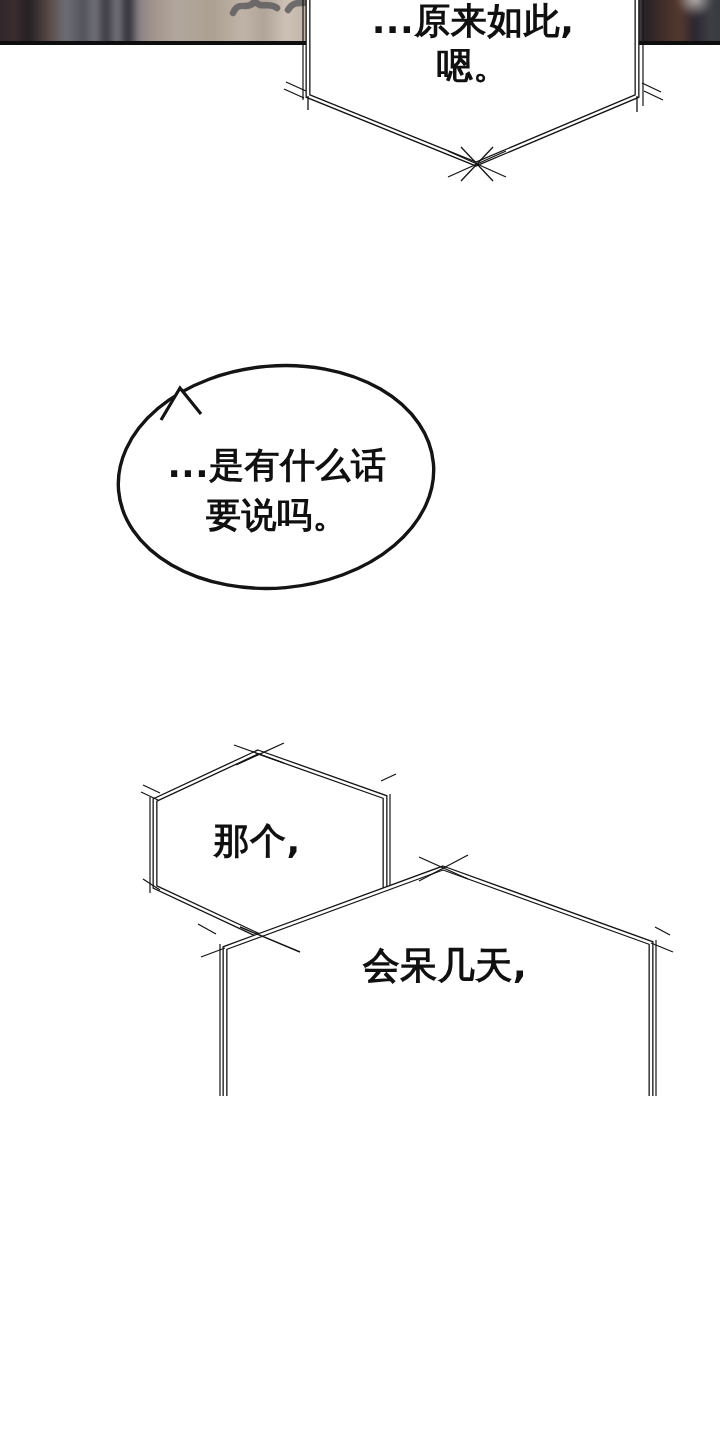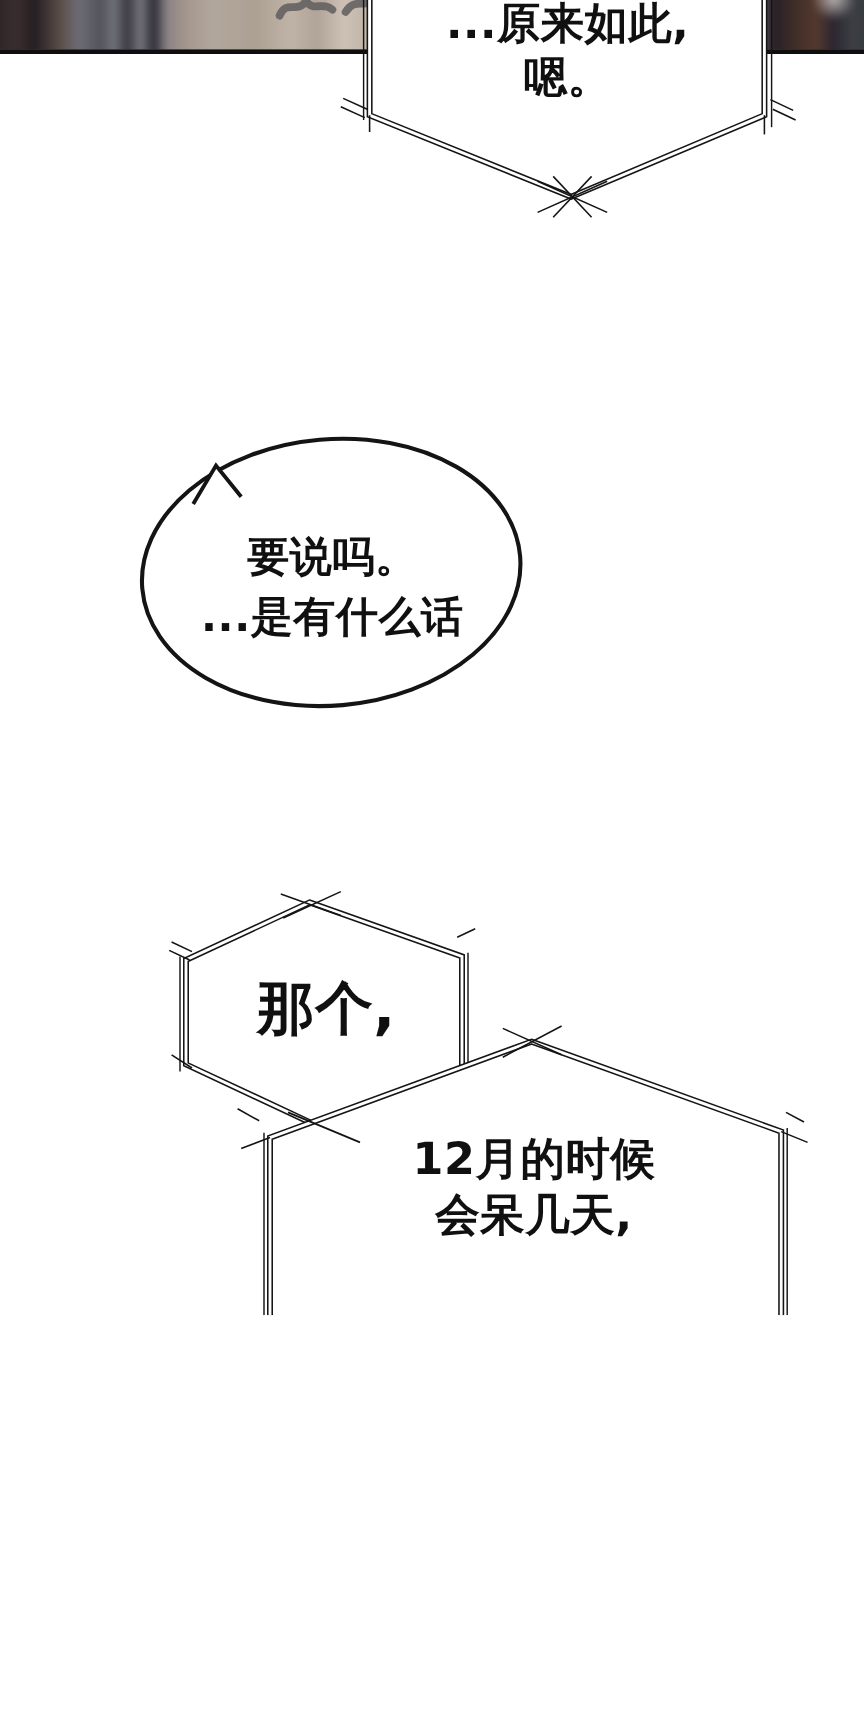--- a/index.html
+++ b/index.html
@@ -31,21 +31,21 @@
   }
   .sfx{position:absolute;left:228px;top:-3px;filter:blur(.4px);}
   
   .bubble-svg{position:absolute;left:0;top:0;z-index:2;}
   .bubble-text{
     position:absolute;z-index:3;text-align:center;color:#101010;
     font-weight:700;letter-spacing:.5px;white-space:nowrap;
   }
   .t1{left:308px;top:-2px;width:330px;font-size:36px;line-height:45px;}
   .t2{left:116px;top:440px;width:322px;font-size:35px;line-height:50px;}
-  .t3{left:166px;top:818px;width:212px;font-size:48px;line-height:46px;text-align:center;}
+  .t3{left:151px;top:818px;width:212px;font-size:36px;line-height:46px;text-align:center;}
   .t4{left:225px;top:942px;width:440px;font-size:37px;line-height:47px;}
   
   .panel-bottom{
     position:absolute;left:0;top:1227px;width:720px;height:213px;
     border-top:4px solid #0f0f0f;box-sizing:border-box;overflow:hidden;z-index:1;
     background:linear-gradient(100deg,#f2f0f3 0%,#e9e7ea 55%,#dcdadf 100%);
   }
 </style>
 </head>
 <body>
@@ -128,28 +128,27 @@
 
       <line x1="240" y1="927" x2="300" y2="952" stroke="#141414" stroke-width="1.4"></line>
     </g>
   </svg>
 
   <div class="bubble-text t1">
     <div>...原来如此,</div>
     <div>嗯。</div>
   </div>
   <div class="bubble-text t2">
+    <div>...是有什么话</div>
     <div>要说吗。</div>
-    <div>...是有什么话</div>
   </div>
   <div class="bubble-text t3">
     <div>那个,</div>
   </div>
   <div class="bubble-text t4">
-    <div>12月的时候</div>
     <div>会呆几天,</div>
   </div>
 
   <div class="panel-bottom">
     <svg width="720" height="209" viewBox="0 0 720 209">
       <defs>
         <radialGradient id="navyG" cx="58%" cy="8%" r="100%">
           <stop offset="0%" stop-color="#716b7c"></stop>
           <stop offset="40%" stop-color="#5b5770"></stop>
           <stop offset="75%" stop-color="#474459"></stop>

